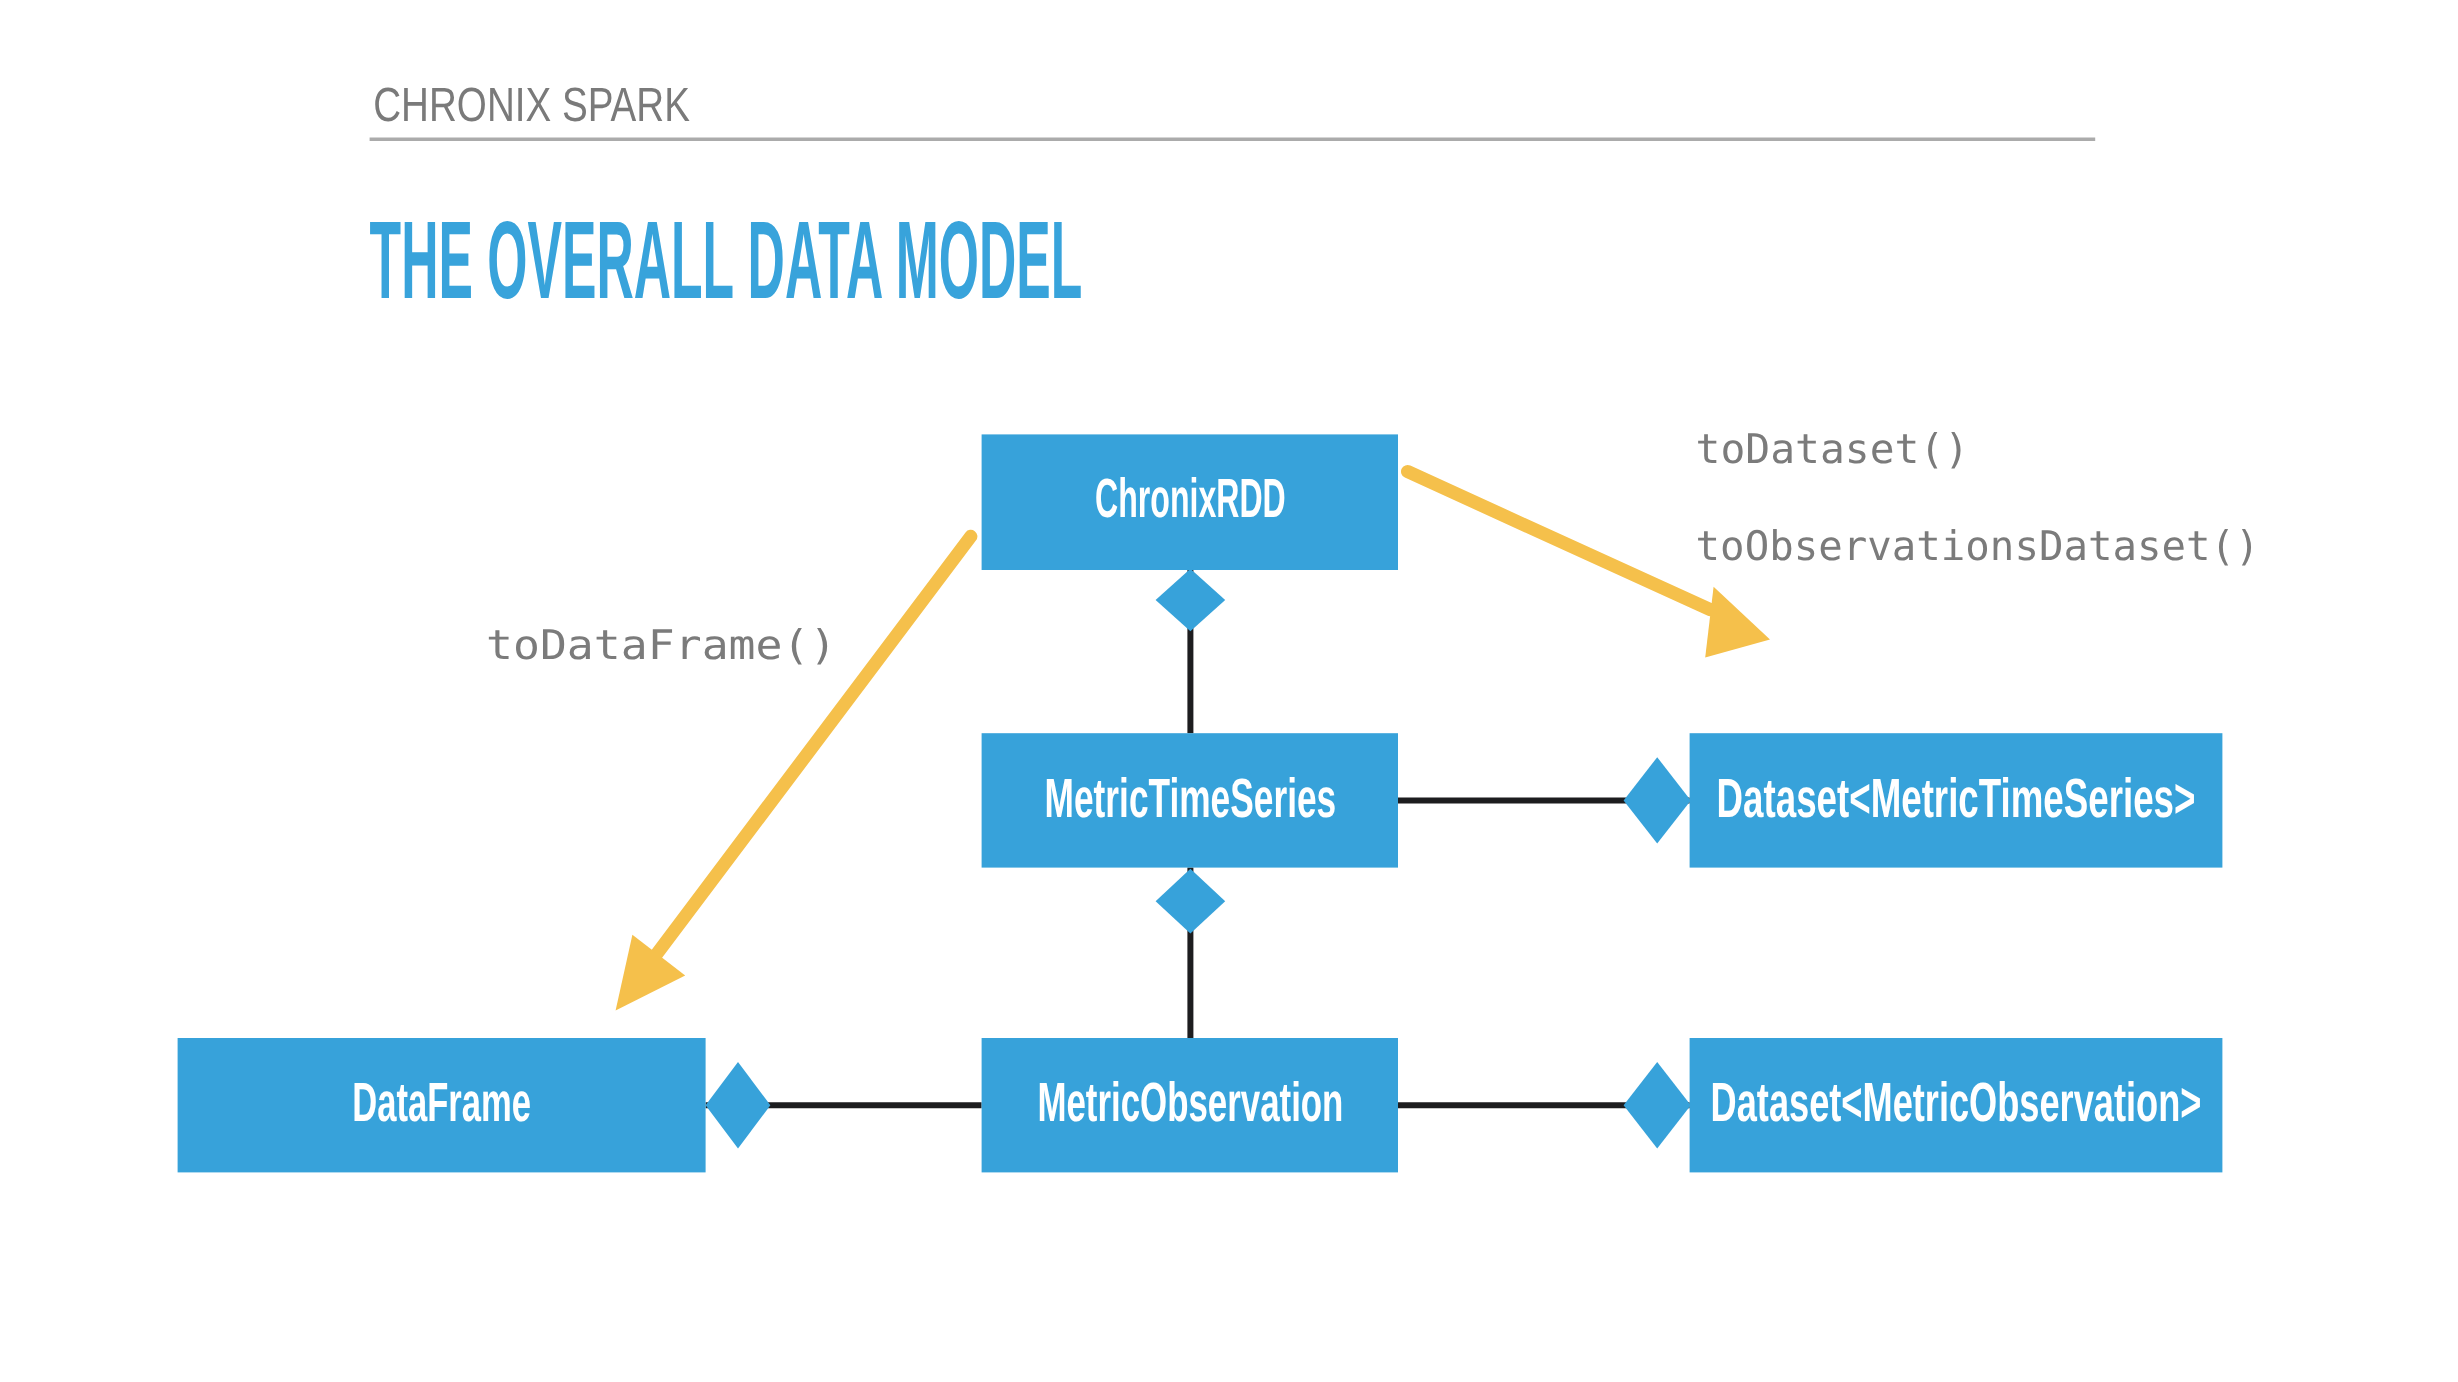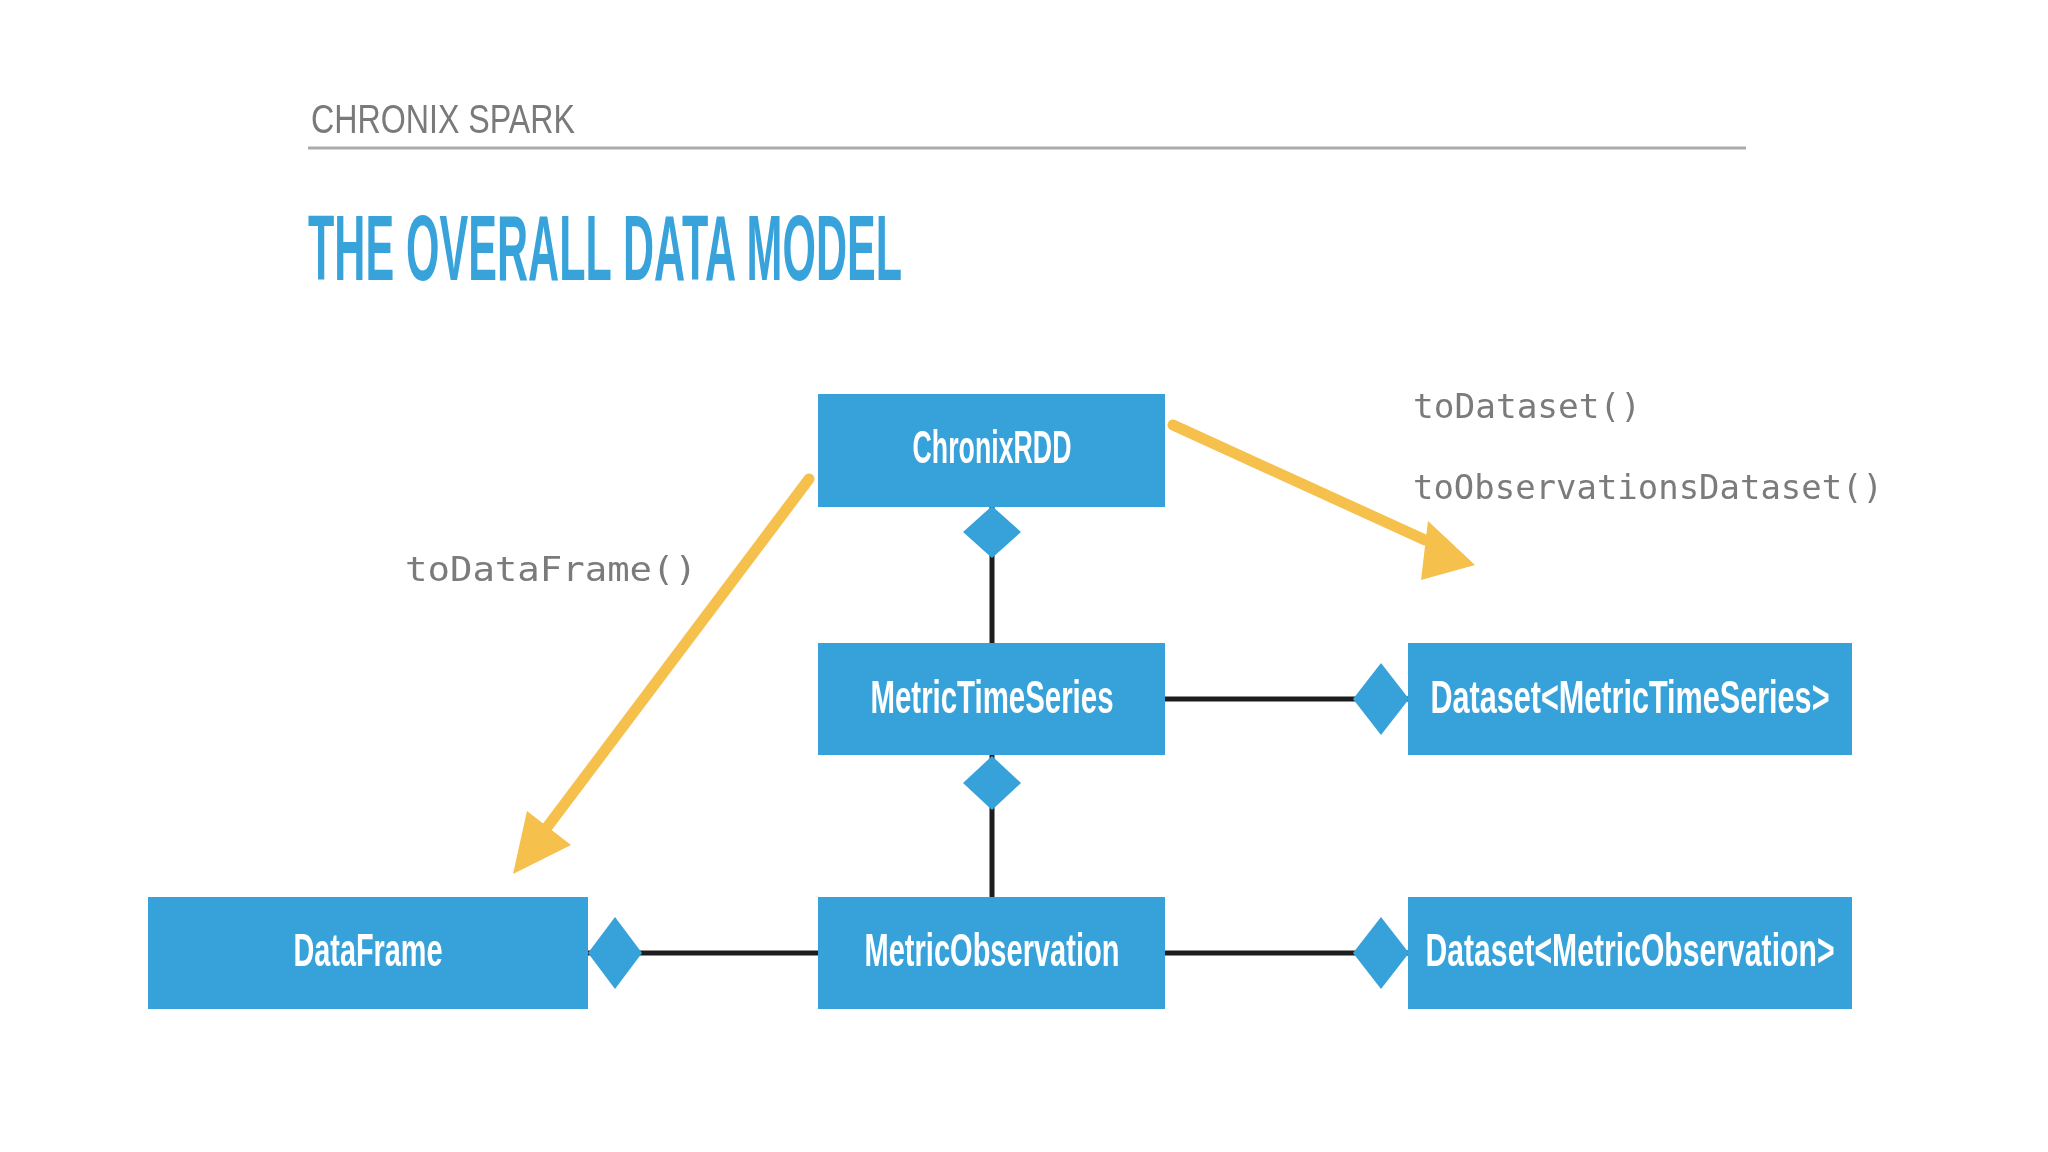--- a/index.html
+++ b/index.html
@@ -3,21 +3,20 @@
 <meta charset="utf-8">
 <style>
   html, body { margin: 0; padding: 0; background: #ffffff; }
   .stage {
     position: relative;
     width: 2048px;
     height: 1024px;
     background: #ffffff;
     overflow: hidden;
     font-family: "Liberation Sans", sans-serif;
-    margin-top: 32px;
   }
   svg { display: block; }
   .brand-text {
     font-family: "Liberation Sans", sans-serif;
     font-size: 40px;
     font-weight: 400;
     fill: #7a7a7a;
   }
   .title-text {
     font-family: "Liberation Sans", sans-serif;

